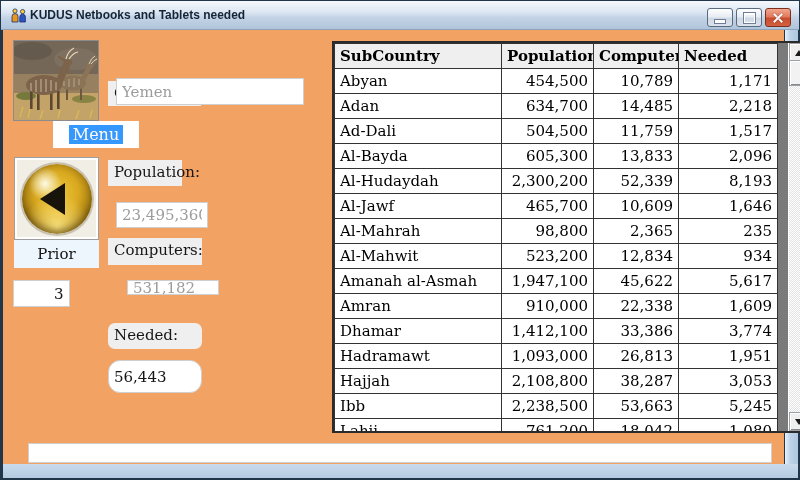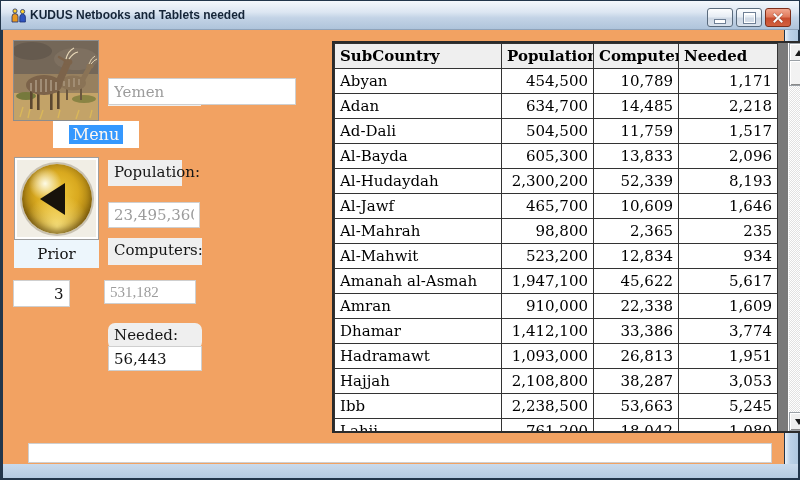--- a/index.html
+++ b/index.html
@@ -46,21 +46,21 @@
       radial-gradient(circle at 50% 90%, rgba(255,232,130,.95), rgba(255,232,130,0) 46%),
       radial-gradient(circle at 50% 42%, #EFC93C 0%, #D9A91F 40%, #9B7510 72%, #5C4305 100%);
     box-shadow:0 0 0 2px #C8C1B1, inset 0 -4px 7px rgba(70,45,0,.55);
     display:flex;align-items:center;justify-content:center;}
   .orb-tri{width:0;height:0;border-top:16px solid transparent;border-bottom:16px solid transparent;
     border-right:25px solid #18130B;margin-right:8px;}
 
   .fld-label{background:#EFEFEF;color:#161616;font-size:15px;line-height:25px;padding-left:6px;}
   input.box{border:1px solid #CFCFCF;background:#FFF;font-family:"DejaVu Serif",serif;
     font-size:15px;color:#141414;padding:0 5px;outline:none;}
-  input.muted{color:#9C9C9C;}
+  input.muted{color:#9C9C9C;margin-left:8px;}
 
   
   .grid{left:303px;top:41px;width:477px;height:392px;background:#7A7A7A;
     border:2px solid #2B2B2B;overflow:hidden;margin-left:29px;}
   table.grid-tbl{border-collapse:collapse;table-layout:fixed;width:443px;background:#FFF;
     font-size:15px;color:#000;}
   .grid-tbl th,.grid-tbl td{border:1px solid #333;height:24px;padding:0 5px;
     overflow:hidden;white-space:nowrap;font-weight:normal;text-align:left;}
   .grid-tbl th{background:#EFEFEF;font-weight:600;}
   .grid-tbl td.num{text-align:right;}
@@ -162,24 +162,24 @@
 
   <input class="abs box" style="left: 13px; top: 280px; width: 57px; height: 27px; padding-left: 40px;" value="38">
 
   <div class="abs fld-label" style="left:108px;top:42px;width:93px;height:25px;margin-top:39px;">Country:</div>
   <input class="abs box muted" style="left: 108px; top: 78px; width: 188px; height: 27px;" value="Yemen">
 
   <div class="abs fld-label" style="left:108px;top:160px;width:74px;height:26px;">Population:</div>
   <input class="abs box muted" style="left: 108px; top: 202px; width: 92px; height: 26px;" value="23,495,360">
 
   <div class="abs fld-label" style="left:108px;top:238px;width:94px;height:27px;">Computers:</div>
-  <input class="abs box muted" style="left: 104px; top: 280px; width: 92px; height: 24px; font-family: Liberation Serif, serif;" value="531,182">
+  <input class="abs box muted" style="left: 119px; top: 280px; width: 92px; height: 15px;" value="531,182">
 
   <div class="abs fld-label" style="left:108px;top:323px;width:94px;height:26px;border-radius:7px;">Needed:</div>
-  <input class="abs box" style="left: 108px; top: 346px; width: 94px; height: 25px;" value="56,443">
+  <input class="abs box" style="left: 108px; top: 360px; width: 94px; height: 33px; border-radius: 12px;" value="56,443">
 
   <div class="abs grid">
     <table class="grid-tbl">
       <colgroup>
           <col style="width:167px">
           <col style="width:92px">
           <col style="width:85px">
           <col style="width:99px">
         </colgroup>
       <thead>

